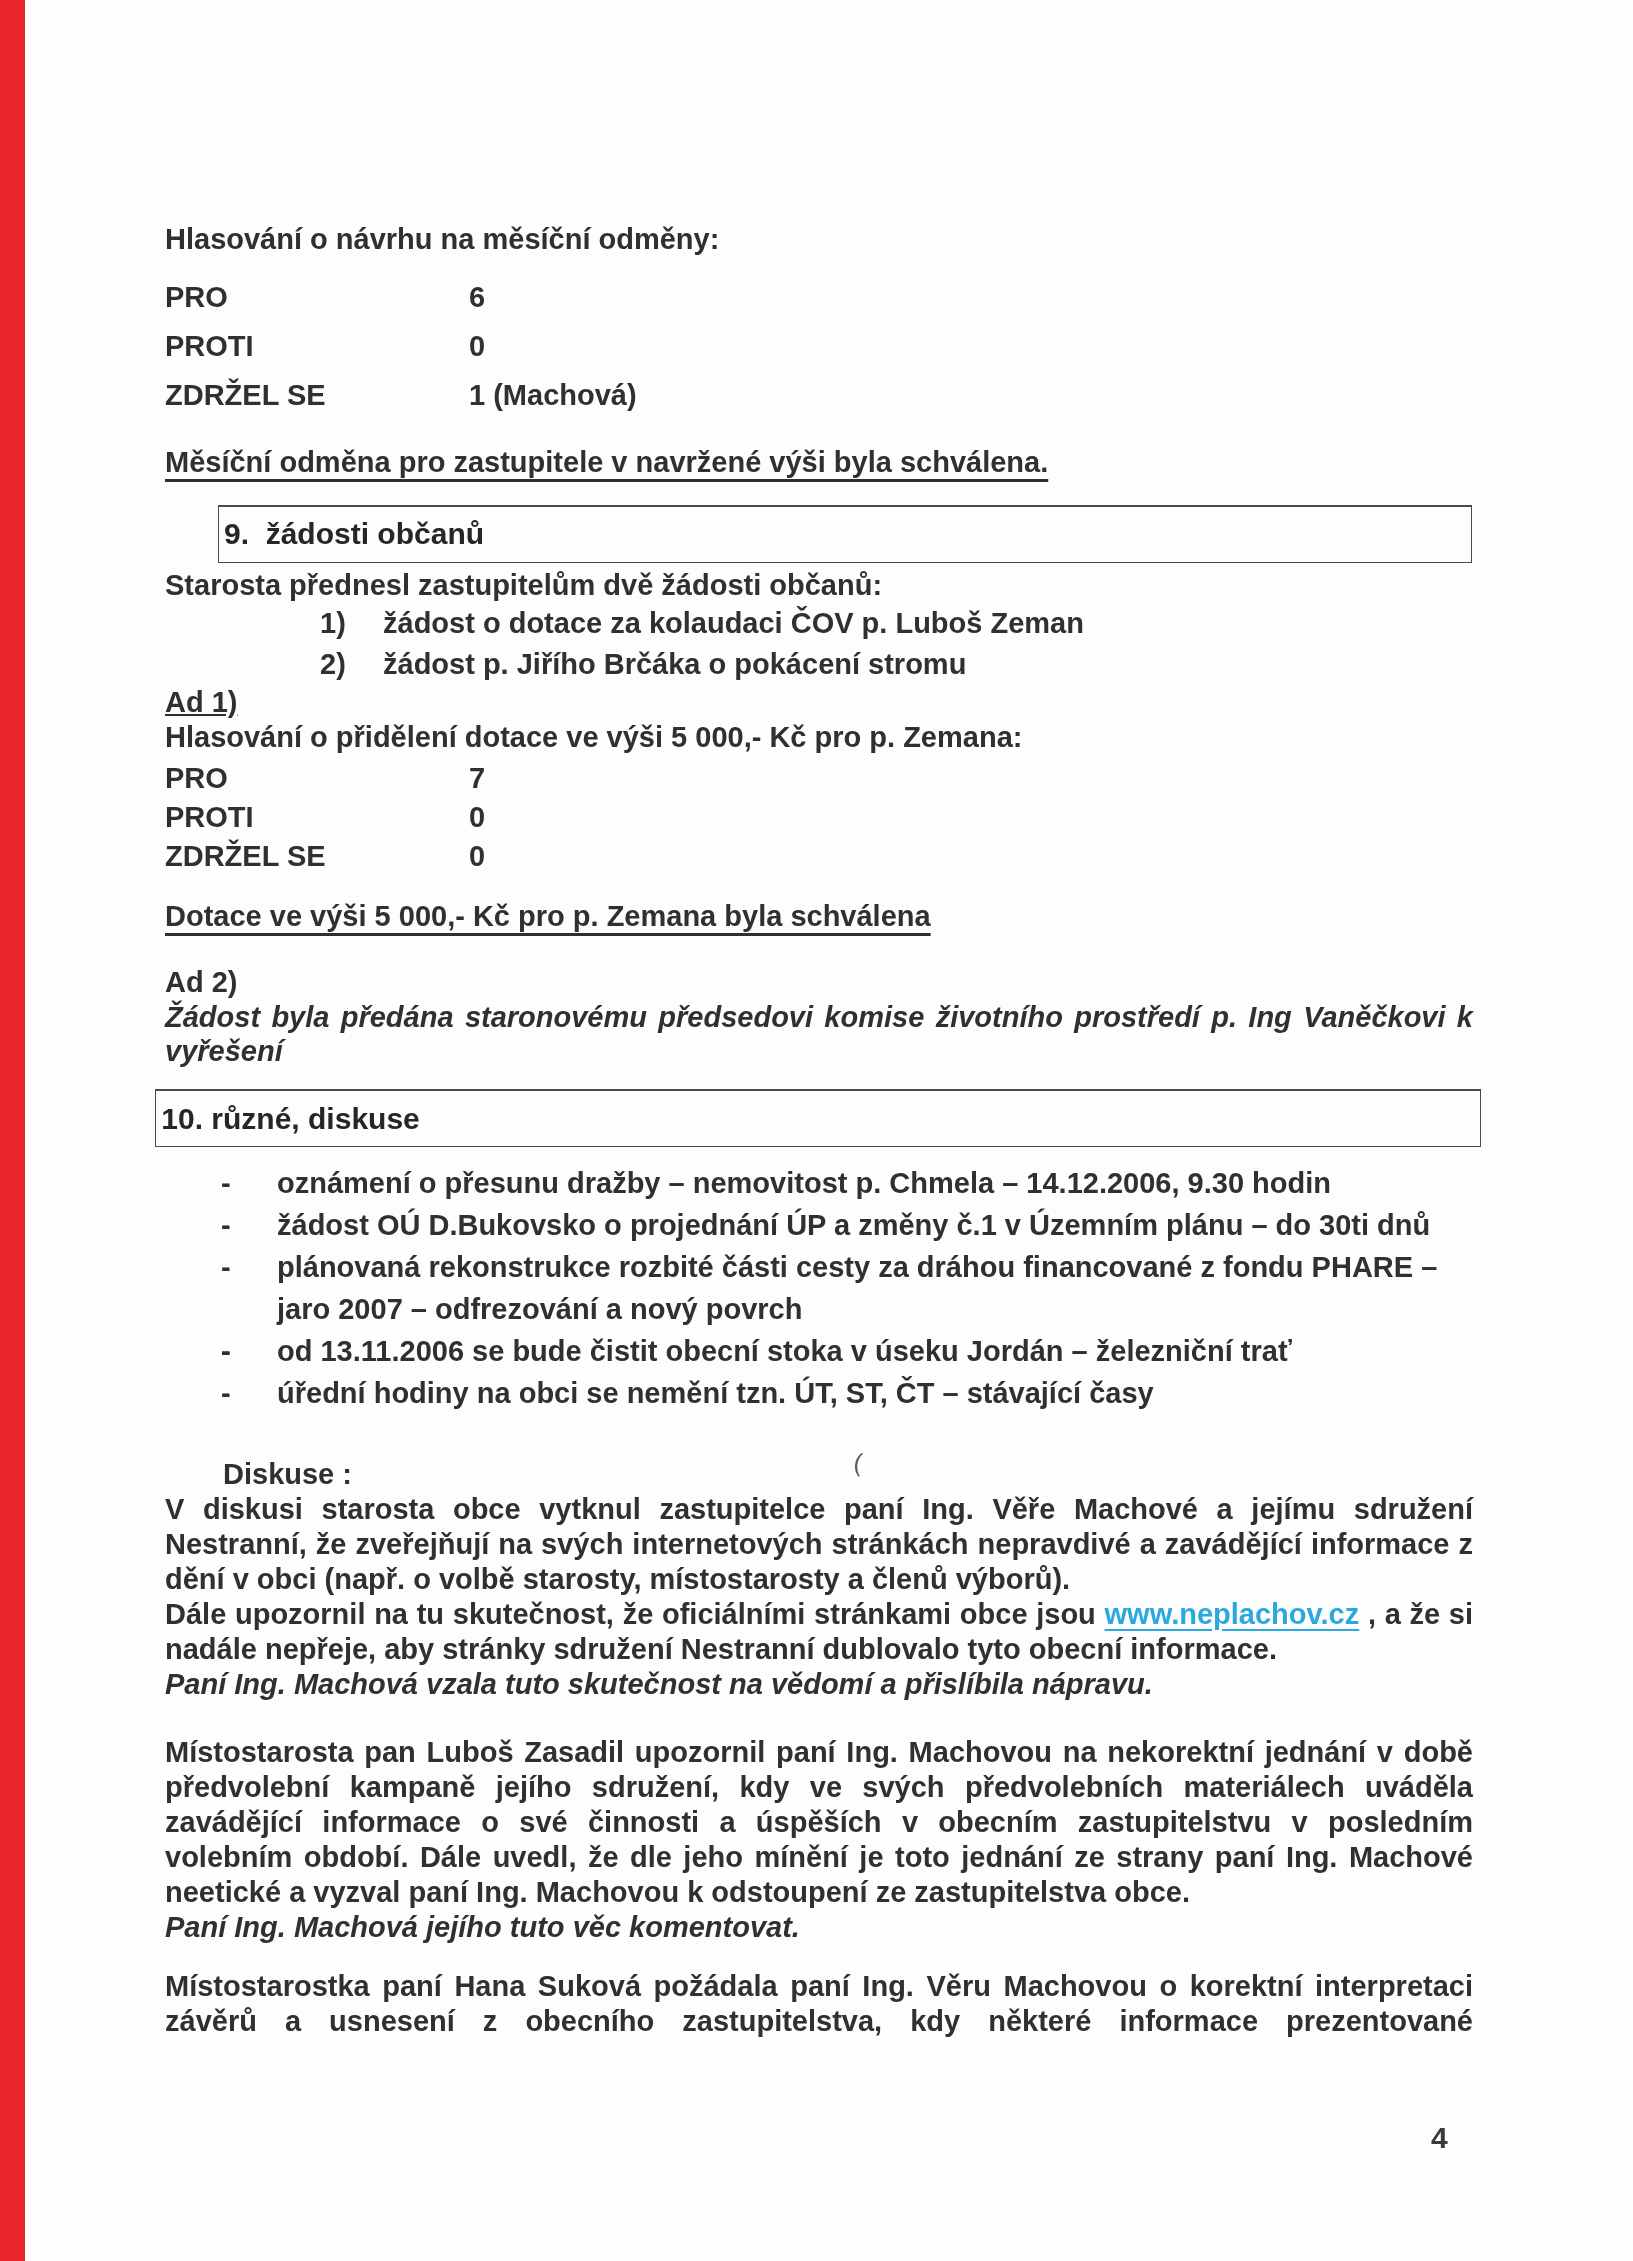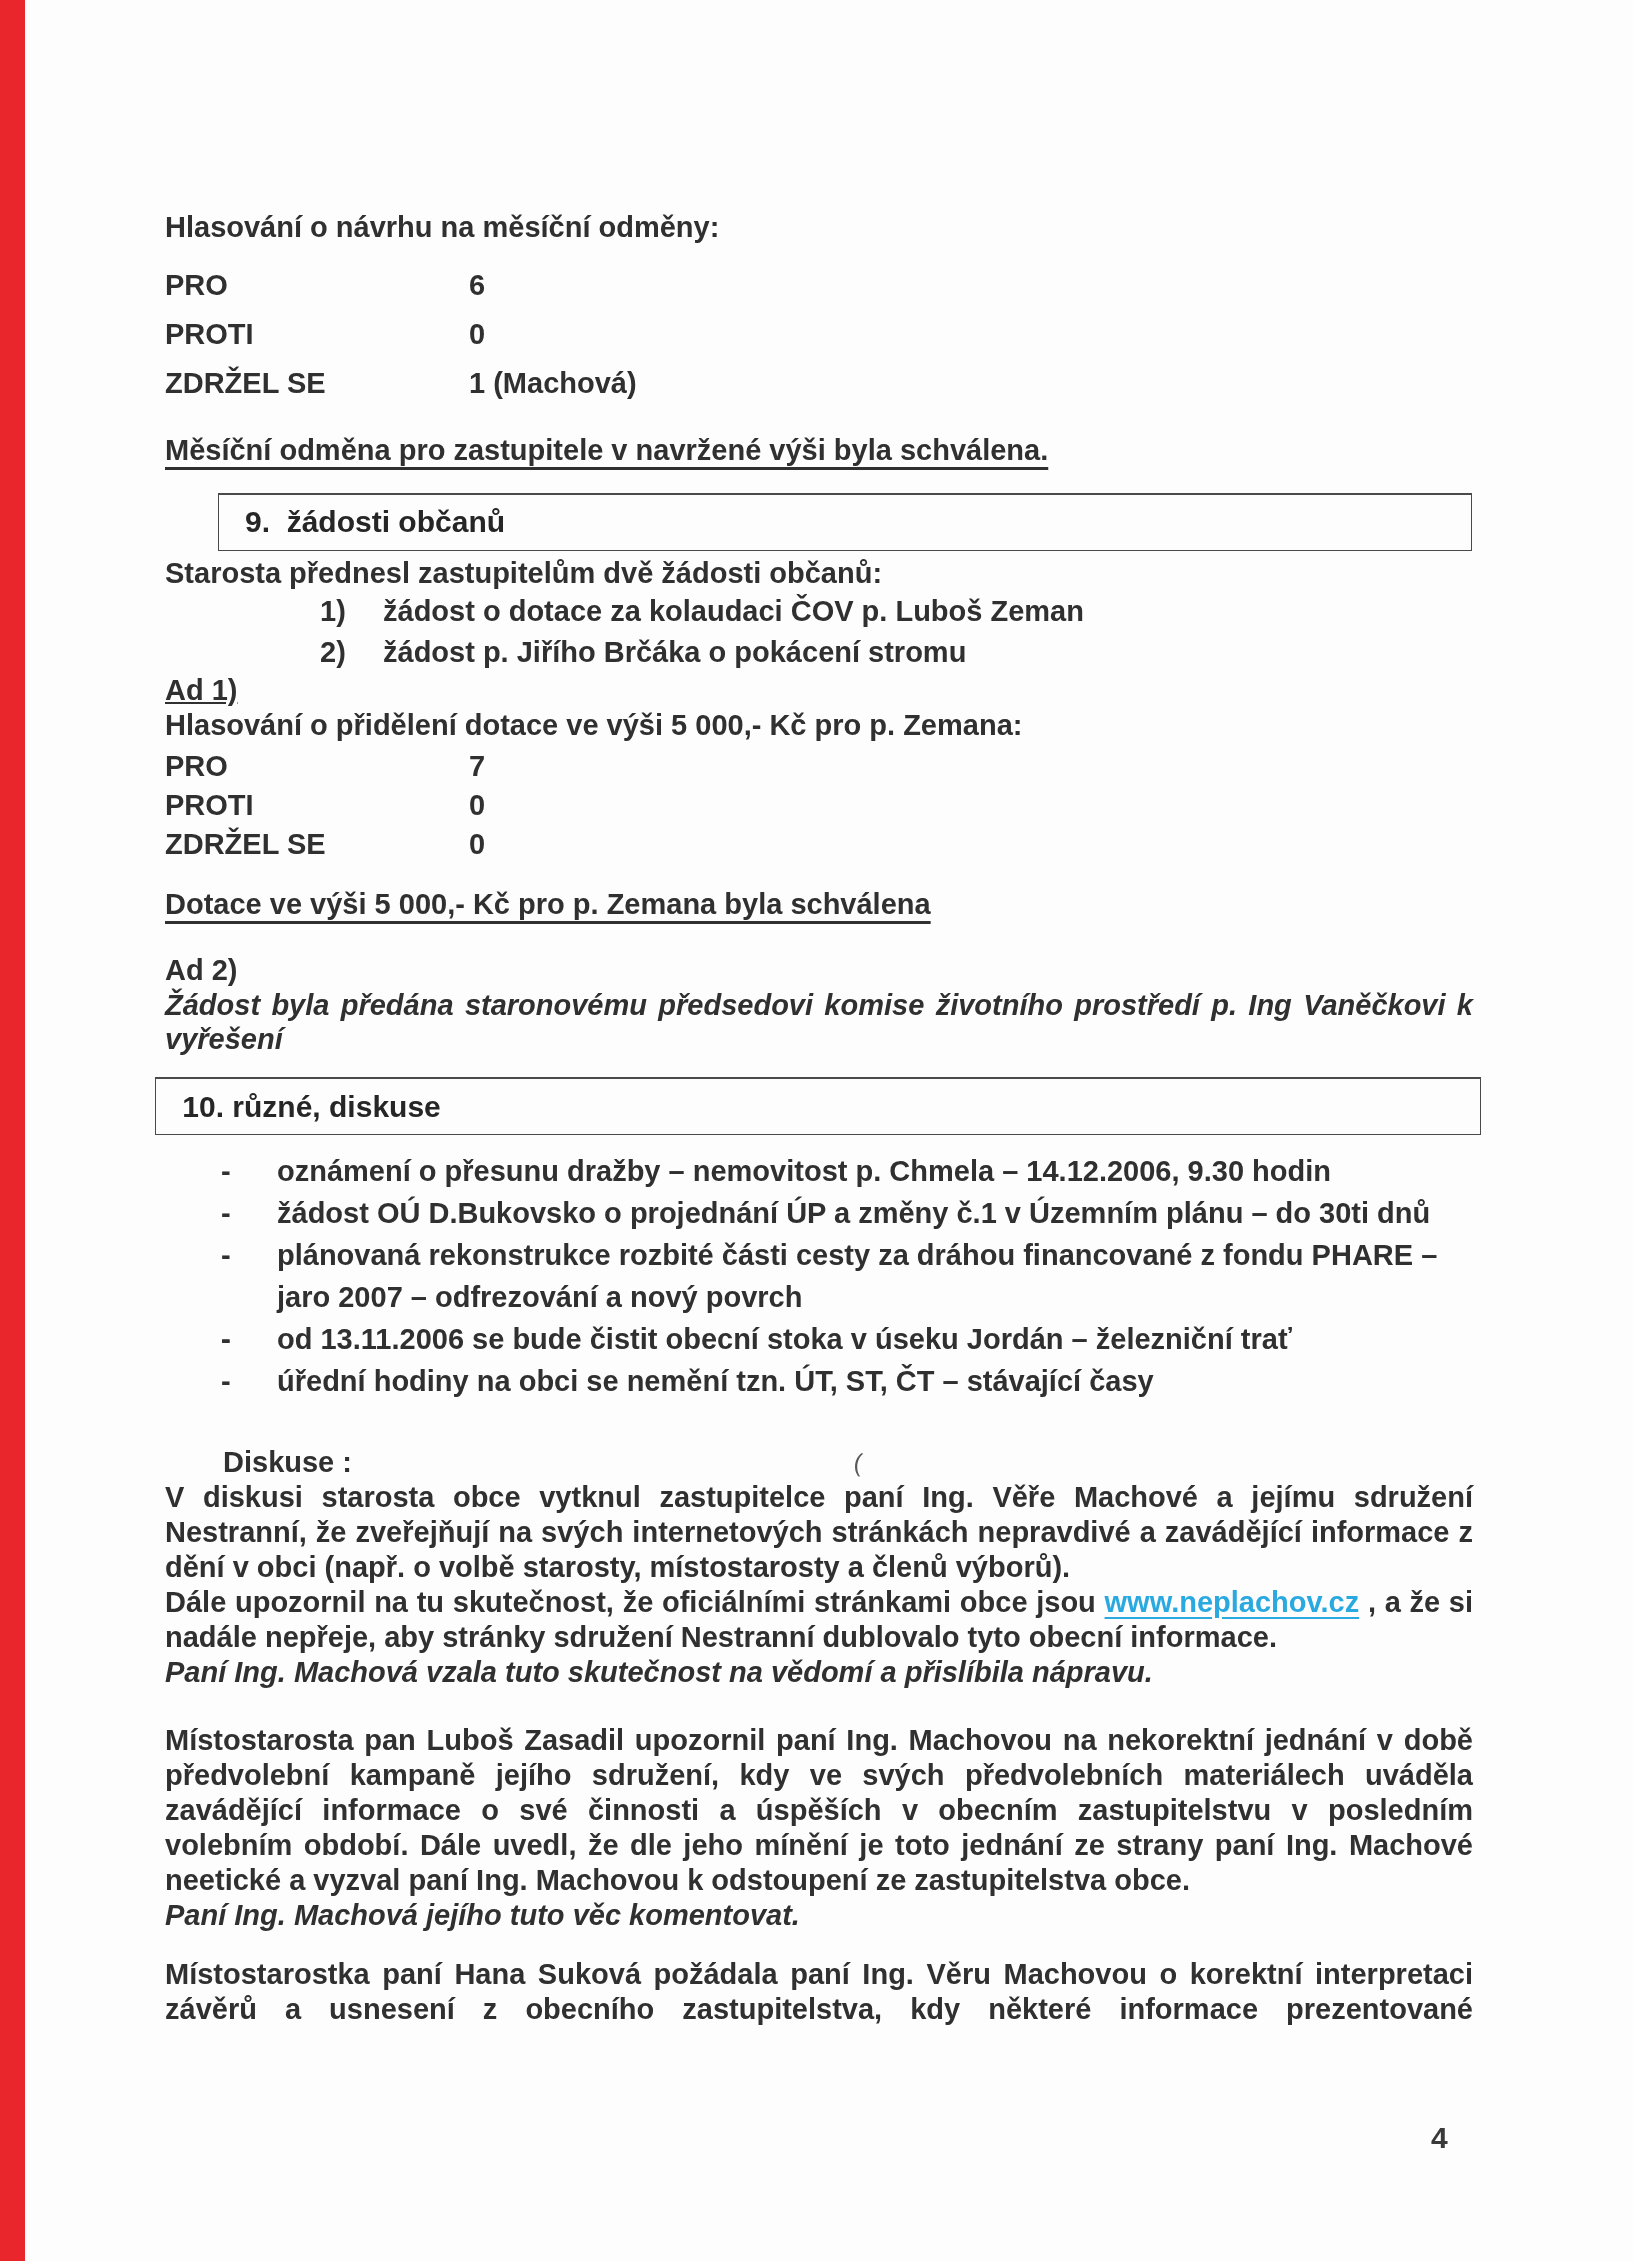--- a/index.html
+++ b/index.html
@@ -15,21 +15,21 @@
     font-size: 29px;
   }
   .edge-strip {
     position: absolute;
     left: 0; top: 0;
     width: 25px; height: 100%;
   }
   .content {
     position: absolute;
     left: 165px;
-    top: 4px;
+    top: 16px;
     width: 1308px;
     padding-top: 206px;
   }
   .vote-heading { line-height: 35px; }
   .vote-rows-a { margin-top: 15.5px; }
   .vote-rows-a .vote-row { line-height: 49px; }
   .vote-rows-b { margin-top: 3.9px; }
   .vote-rows-b .vote-row { line-height: 39px; }
   .vote-row { display: flex; }
   .vote-row .vote-label { width: 304px; flex: 0 0 304px; }
@@ -41,21 +41,21 @@
   }
   .result-1 { margin-top: 25px; }
   .result-2 { margin-top: 23px; }
   .box-heading {
     box-sizing: border-box;
     border: 1.9px solid #4a4a4a;
     border-top-width: 2.9px;
     height: 58px;
     display: flex;
     align-items: center;
-    padding-left: 26px;
+    padding-left: 5px;
     font-size: 30px;
     color: #262626;
     white-space: pre;
     background: #fdfdfd;
   }
   .box-9 { margin-left: 53px; width: 1254px; margin-top: 25px; }
   .box-10 { margin-left: -9.7px; width: 1326px; margin-top: 21.3px; }
   .intro { margin-top: 5.8px; line-height: 35px; }
   .numbered { margin-top: 0; }
   .numbered .item { position: relative; padding-left: 218px; line-height: 41px; }

